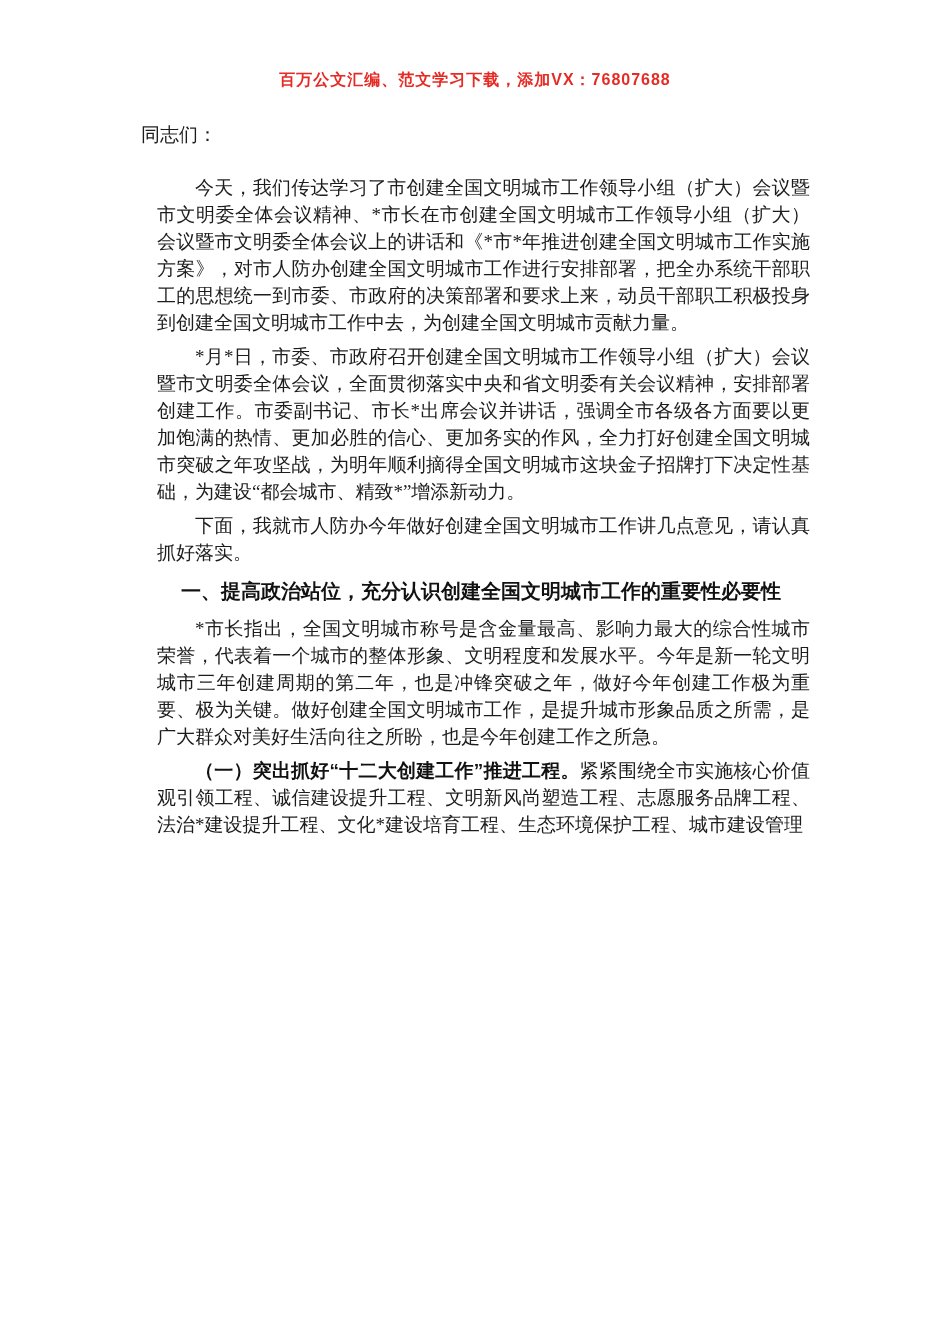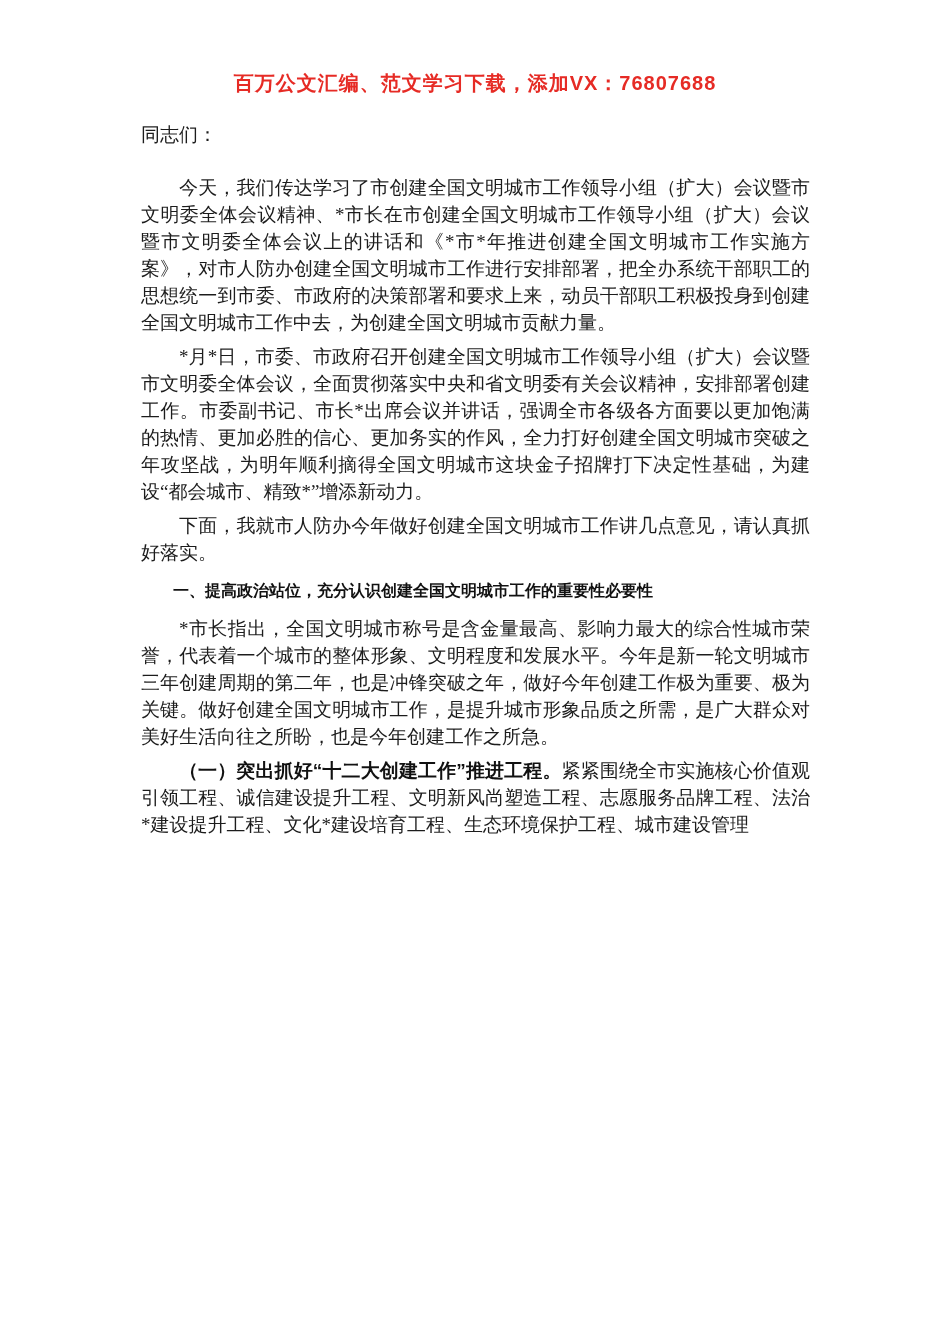--- a/index.html
+++ b/index.html
@@ -16,46 +16,46 @@
     color: #1c1c1c;
   }
   .banner {
     position: absolute;
     top: 70px;
     left: 0;
     width: 100%;
     text-align: center;
     font-family: "Liberation Sans", sans-serif;
     font-weight: 700;
-    font-size: 20px;
+    font-size: 16px;
     letter-spacing: 1px;
     color: #e62b25;
   }
   .content {
     position: absolute;
     top: 121px;
     left: 141px;
     width: 669px;
     font-family: "Liberation Serif", serif;
     font-size: 19px;
     line-height: 27px;
     text-align: justify;
   }
   .salutation {
     margin: 0 0 26px 0;
     text-indent: 0;
   }
   .para {
-    margin: 0 0 7px 0;
+    margin: 0 0 7px 16px;
     text-indent: 2em;
   }
   .heading {
     font-family: "Liberation Sans", sans-serif;
     font-weight: 700;
-    font-size: 16px;
+    font-size: 20px;
     line-height: 30px;
     margin: 10px 0 9px 0;
     text-indent: 2em;
     color: #111111;
   }
   .lead-bold {
     font-family: Liberation Sans, sans-serif;
     font-weight: 700;
     color: #111111;
   }

